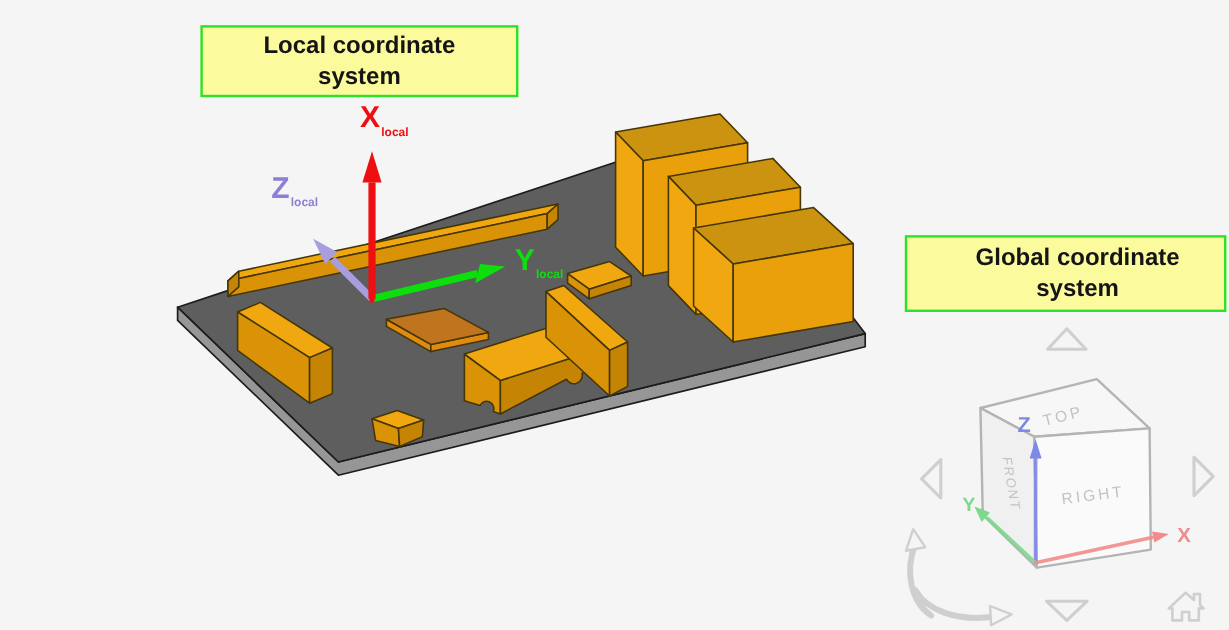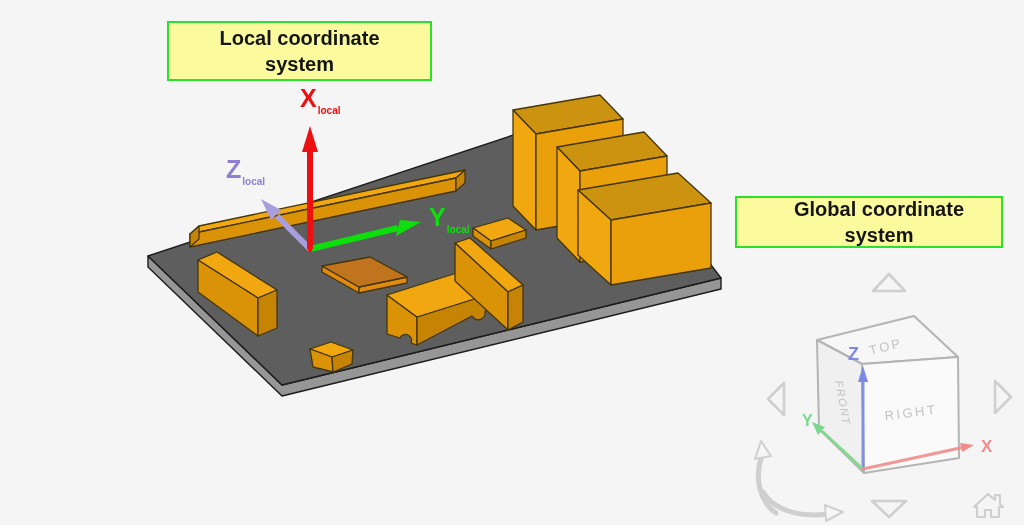--- a/index.html
+++ b/index.html
@@ -28,33 +28,33 @@
   .ax-y{stroke:var(--axis-y);fill:var(--axis-y);}
   .ax-z{stroke:var(--axis-z);fill:var(--axis-z);}
   .ax-line{stroke-width:6;fill:none;stroke-linecap:butt;}
   .ax-head{stroke:none;}
 
   
   .axis-label{position:absolute;white-space:nowrap;}
   .axis-label .letter{font-size:25px;font-weight:700;}
   .axis-label .sub{font-size:10px;font-weight:700;position:relative;top:7px;left:1px;}
   #axis-x-label{left:300px;top:84px;color:var(--axis-x);}
-  #axis-z-label{left:226px;top:155px;color:var(--axis-z-text);}
+  #axis-z-label{left:226px;top:143px;color:var(--axis-z-text);}
   #axis-y-label{left:429px;top:203px;color:var(--axis-y);}
 
   
   .callout{
     position:absolute;background:var(--callout-bg);
     border:2px solid var(--callout-border);
     color:var(--callout-text);
     font-size:20px;font-weight:700;text-align:center;line-height:26px;
     box-sizing:border-box;display:flex;flex-direction:column;justify-content:center;
   }
   #local-callout{left:167px;top:21px;width:265px;height:60px;}
-  #global-callout{left:735px;top:196px;width:268px;height:52px;padding-left:20px;}
+  #global-callout{left:754px;top:196px;width:268px;height:64px;padding-left:20px;}
 
   
   .vc-tri{fill:none;stroke:var(--vc-stroke);stroke-width:2.6;stroke-linejoin:round;}
   .vc-curve{fill:none;stroke:var(--vc-stroke);stroke-width:5;stroke-linecap:round;}
   .vc-curve-head{fill:var(--background);stroke:var(--vc-stroke);stroke-width:2;stroke-linejoin:round;}
   .vc-home{fill:none;stroke:var(--vc-stroke);stroke-width:2.2;stroke-linejoin:round;}
   .vc-face{stroke:var(--vc-edge);stroke-width:2;stroke-linejoin:round;}
   .vc-face-top{fill:var(--vc-face-top);}
   .vc-face-front{fill:var(--vc-face-front);}
   .vc-face-right{fill:var(--vc-face-right);}

